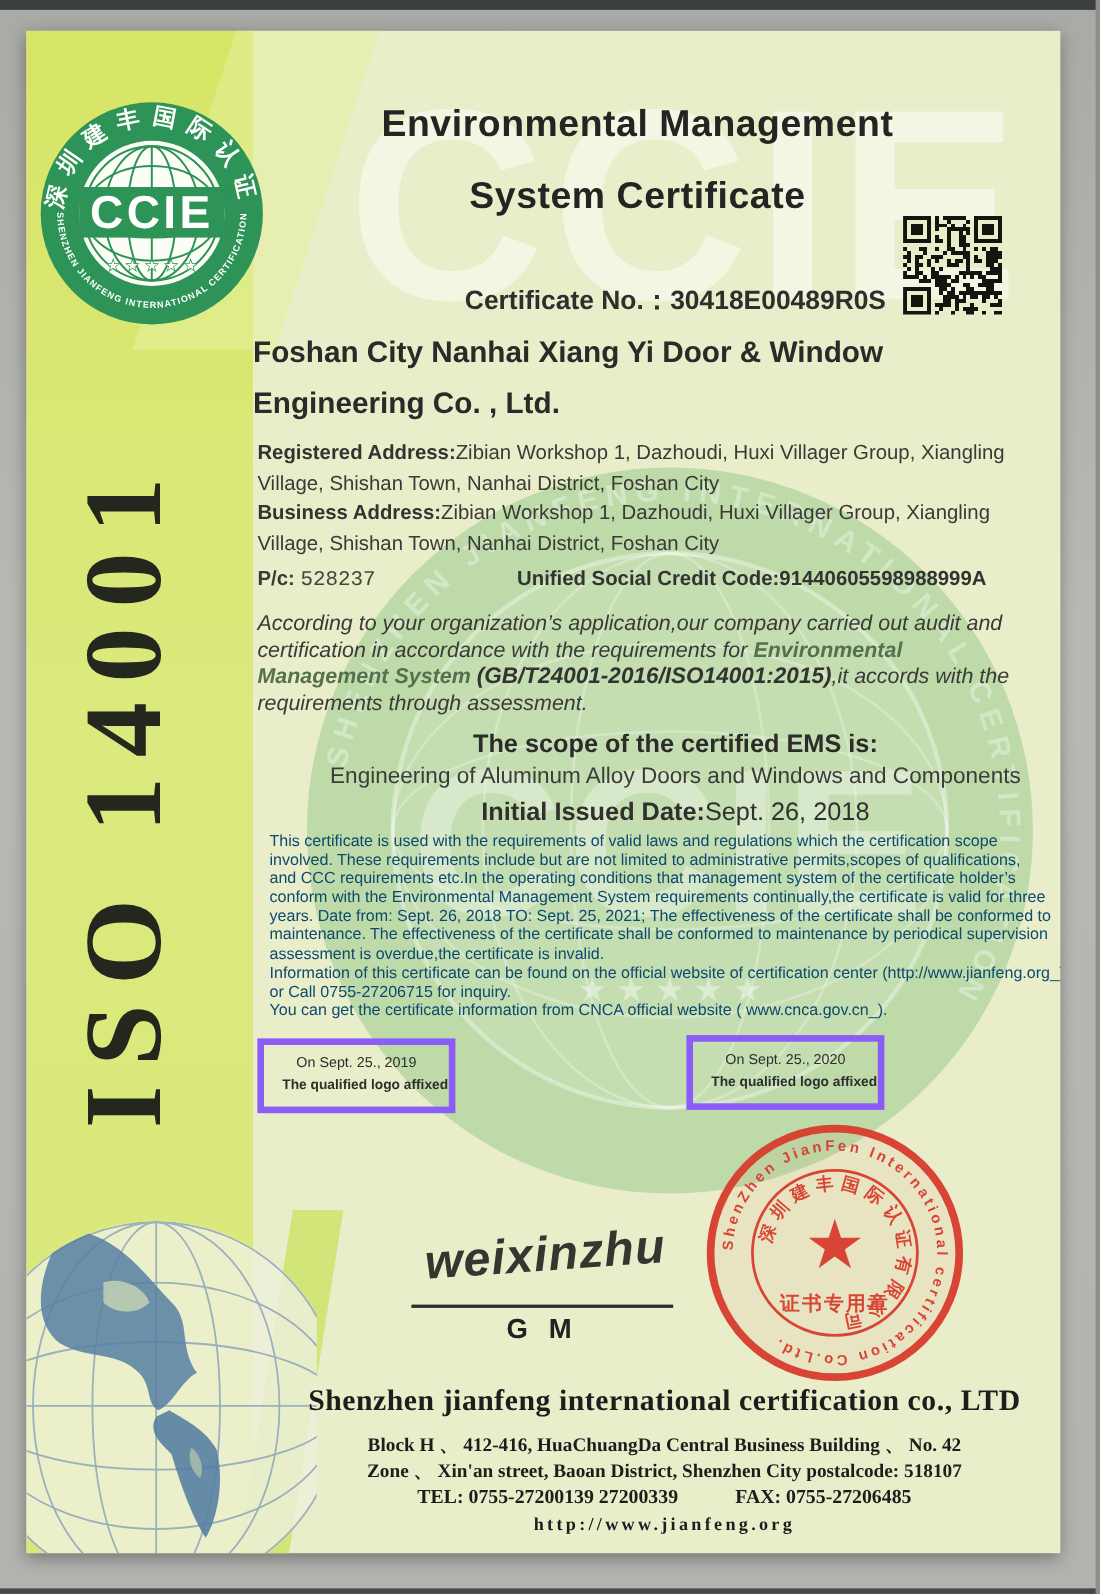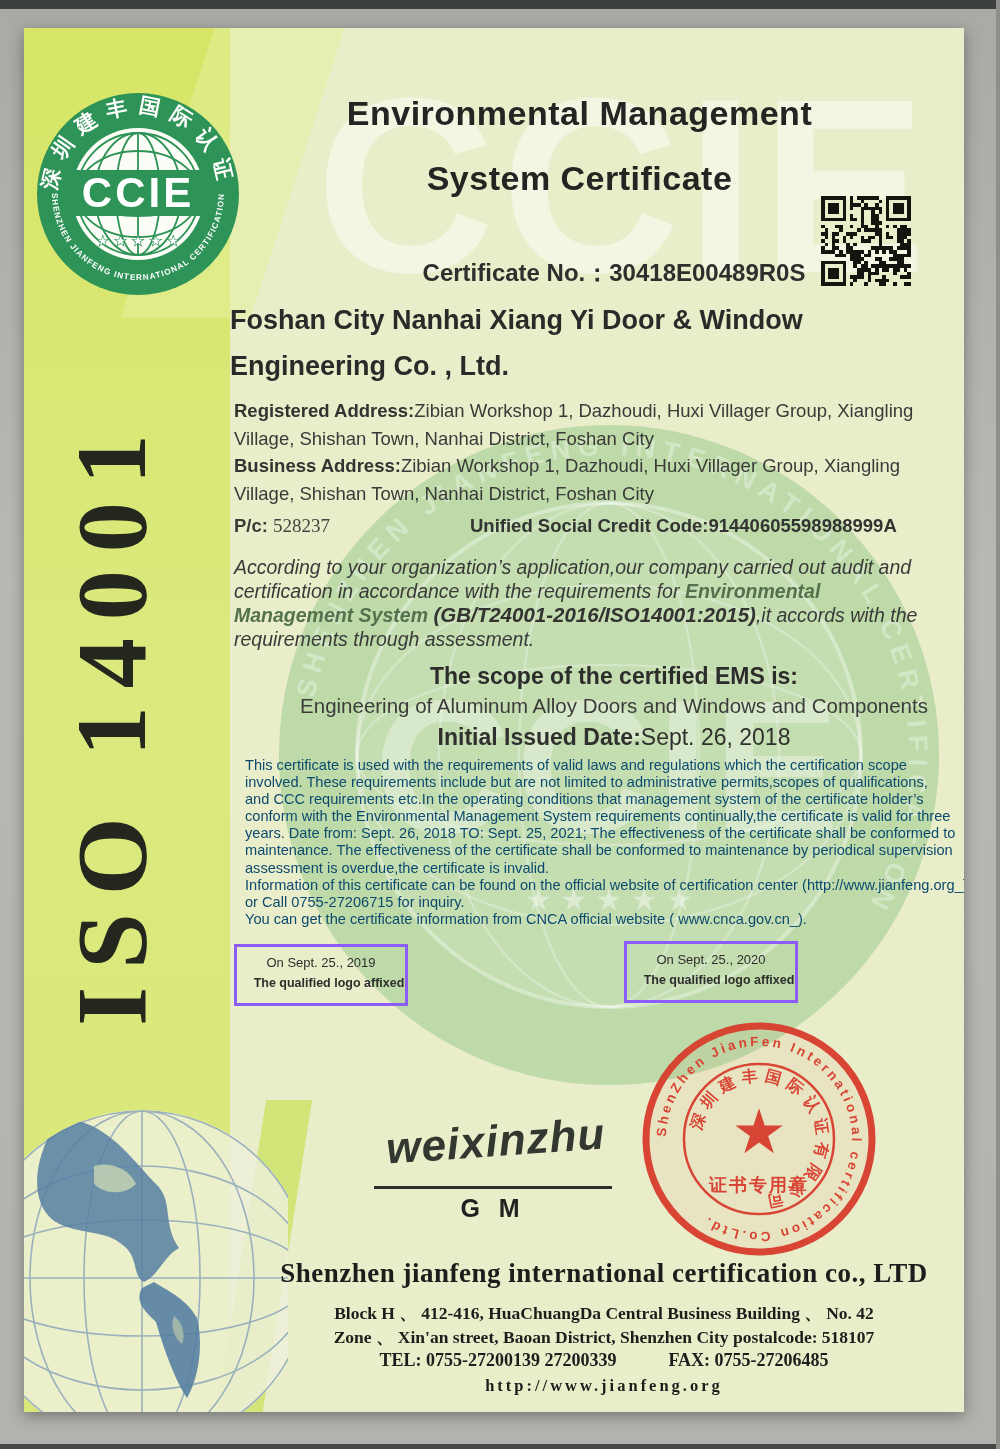--- a/index.html
+++ b/index.html
@@ -58,40 +58,40 @@
     font-size:27px;font-weight:700;color:#2a2a28;}
   .co1{top:277px}.co2{top:323px}
 
   .addr{position:absolute;left:210px;right:16px;font-size:18.5px;font-weight:500;
     color:#3a3a38;line-height:27.5px;}
   .addr b{font-weight:700;color:#333331;}
   .reg{top:369px}.bus{top:424px}
 
   .pcrow{position:absolute;left:210px;right:16px;top:487px;font-size:18.5px;color:#3a3a38;}
   .pc-label{font-weight:700;}
-  .pc-val{font-family:Liberation Serif, serif;font-size:19px;color:#45453f;}
+  .pc-val{font-family:Liberation Mono, monospace;font-size:19px;color:#45453f;}
   .uscc{position:absolute;left:236px;font-weight:700;color:#333331;}
 
   .stmt{position:absolute;left:210px;right:26px;top:527px;font-size:19.5px;
     color:#3a3a38;font-weight:500;line-height:24px;font-style:italic;}
   .stmt .ems{color:#54714e;font-weight:600;}
   .stmt .std{font-weight:700;font-size:20.5px;color:#333331;}
 
   .scope-h{position:absolute;left:240px;right:0;top:635px;text-align:center;
     font-size:23px;font-weight:700;color:#2c2c2a;}
   .scope-t{position:absolute;left:240px;right:0;top:666px;text-align:center;
     font-size:20.5px;font-weight:500;color:#3c3c3a;}
   .issued{position:absolute;left:240px;right:0;top:696px;text-align:center;
     font-size:23px;color:#30302e;}
   .issued .lbl{font-weight:700;margin-top:37px;}
 
   .fineprint{position:absolute;left:209px;top:729px;color:#0c4a6e;margin-left:12px;}
   .fp-line{white-space:nowrap;font-size:14.6px;line-height:17.1px;font-weight:500;}
 
-  .stampbox{position:absolute;width:168px;height:56px;border:3px solid #8b5cf6;
+  .stampbox{position:absolute;width:168px;height:56px;border:6px solid #8b5cf6;
     text-align:center;color:#2e2e2c;}
   .sb1{left:210px;top:916px;}
   .sb2{left:600px;top:913px;}
   .sb-date{font-size:13px;margin-top:8px;}
   .sb-cap{font-size:12.5px;font-weight:600;margin-top:6px;padding-left:16px;}
 
   .sig{position:absolute;left:362px;top:1088px;font-size:44px;font-weight:700;
     font-style:italic;color:#32372f;transform:rotate(-4deg);letter-spacing:1px;}
   .sigline{position:absolute;left:350px;top:1158px;width:238px;border-top:3px solid #2e2e2c;}
   .gm{position:absolute;left:350px;top:1166px;width:238px;text-align:center;

